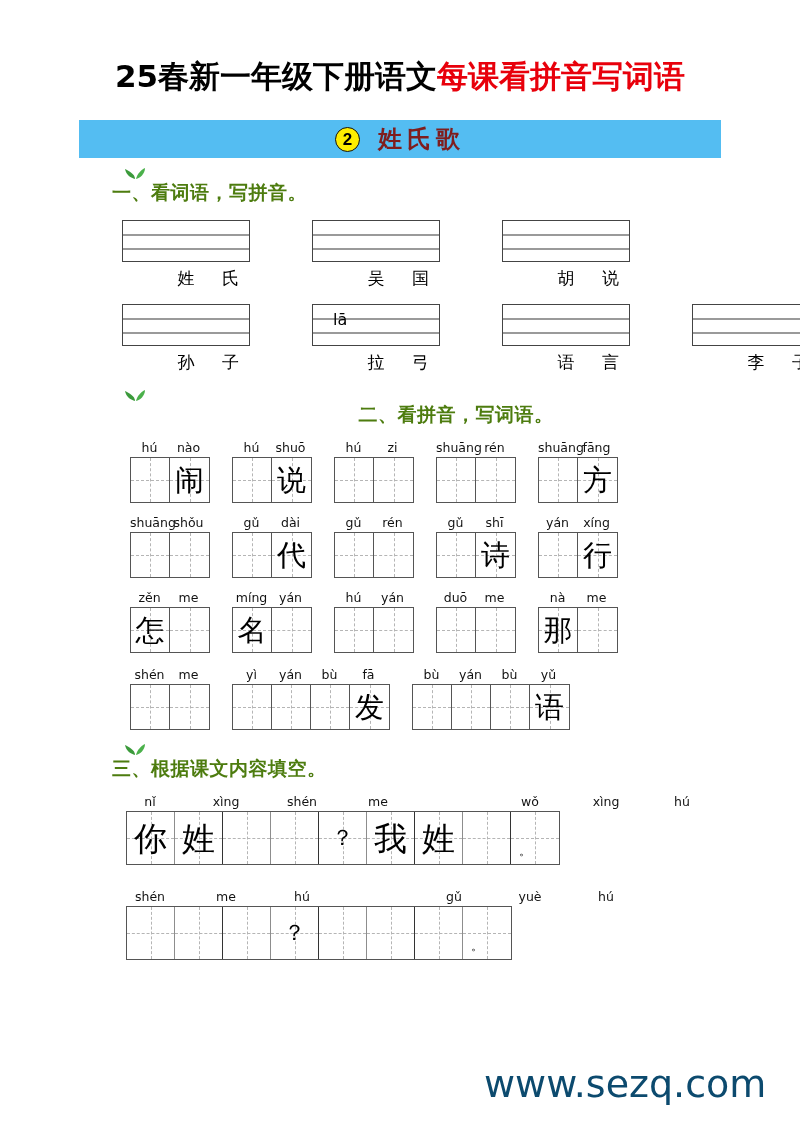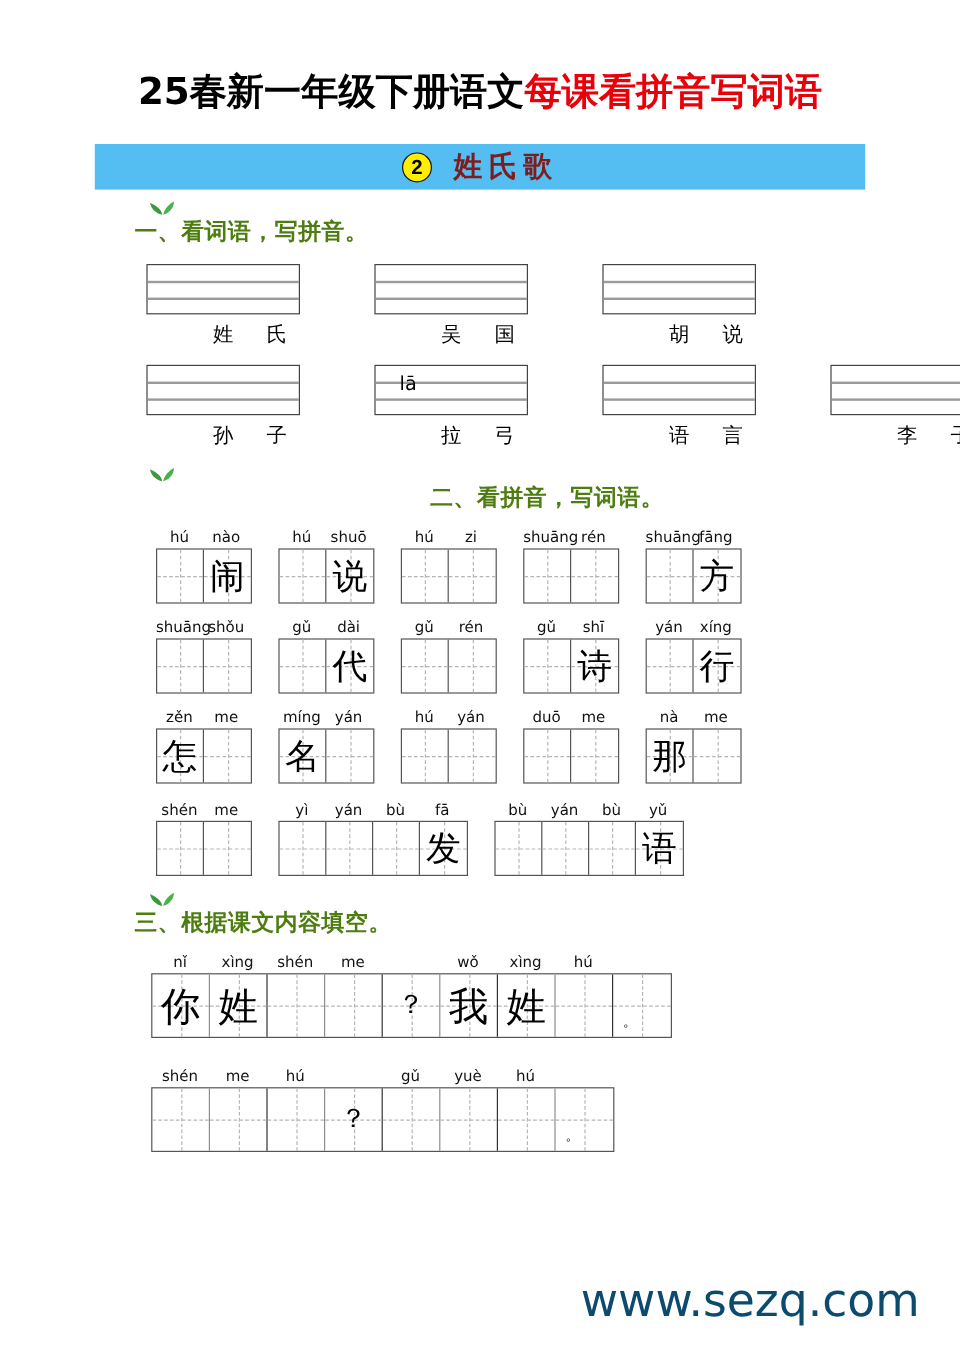--- a/index.html
+++ b/index.html
@@ -168,21 +168,21 @@
     position: relative;
     z-index: 2;
     font-size: 29px;
     color: #000;
     font-family: "DejaVu Serif", "Liberation Serif", serif;
     line-height: 1;
   }
 
   
   .s3-row { margin-left: 126px; margin-top: 10px; }
-  .s3-pinyin { display:flex; height: 19px; }
+  .s3-pinyin { display:flex; height: 19px; gap: 28px; }
   .s3-pinyin span {
     width: 48px; text-align:center;
     font-size: 12.5px; color:#111; line-height: 19px;
     font-family: "DejaVu Sans", "Liberation Sans", sans-serif;
     white-space: nowrap;
   }
   .s3-cells { display: flex; border: 1.4px solid #555; width: max-content; }
   .s3-cell {
     width: 48px; height: 52px;
     position: relative;

